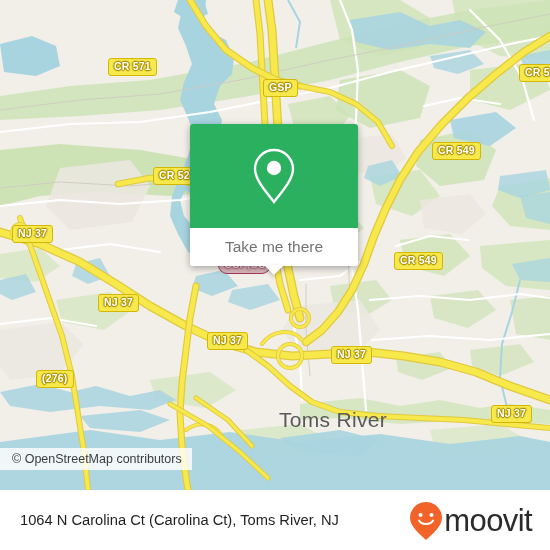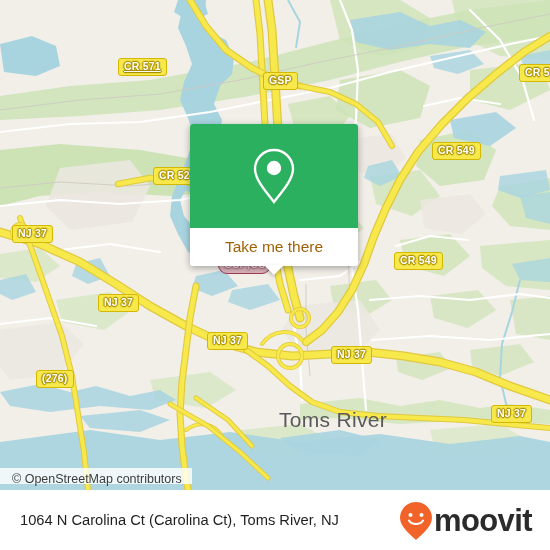--- a/index.html
+++ b/index.html
@@ -73,39 +73,39 @@
   #poi-card-bottom {
     height: 38px;
     background: #ffffff;
     border-radius: 0 0 3px 3px;
     display: flex;
     align-items: center;
     justify-content: center;
     position: relative;
   }
   #poi-card-label {
-    color: #a16207;
+    color: #737373;
     font-size: 15.5px;
   }
   #poi-pointer {
     position: absolute;
     left: 50%; bottom: -9px;
     margin-left: -10px;
     width: 0; height: 0;
     border-left: 10px solid transparent;
     border-right: 10px solid transparent;
     border-top: 10px solid #ffffff;
     filter: drop-shadow(0 2px 2px rgba(0,0,0,0.22));
   }
 
   
   #attribution {
     position: absolute;
-    left: 0; top: 468px;
-    height: 16px;
+    left: 0; top: 448px;
+    height: 22px;
     padding: 0 10px 0 12px;
     background: rgba(255,255,255,0.80);
     color: #3c3c3c;
     font-size: 12.5px;
     line-height: 22px;
     white-space: nowrap;
   }
 
   
   #footer {
@@ -123,21 +123,21 @@
   #footer-address {
     color: #1f1f1f;
     font-size: 14.7px;
     line-height: 21px;
     max-width: 370px;
   }
   #brand { display: flex; align-items: center; gap: 1px; }
   #brand-wordmark {
     color: #2b2b2b;
     font-size: 31px;
-    font-weight: bold;
+    font-weight: normal;
     letter-spacing: -0.6px;
     line-height: 31px;
   }
 </style>
 </head>
 <body>
 
 <div id="page">
 
   <div id="map-area">
@@ -293,22 +293,22 @@
         <path d="M170,404 L208,426 240,452 268,478"></path>
         <path d="M196,398 L228,420 252,446"></path>
       </g>
       <g class="hwy" stroke-width="3.2">
         <path d="M170,404 L208,426 240,452 268,478"></path>
         <path d="M196,398 L228,420 252,446"></path>
       </g>
     </svg>
 
     <div id="shield-layer">
-        <div class="shield" style="left: 118px; top: 58px; text-decoration: underline;">CR 571</div>
-        <div class="shield" style="left: 263px; top: 72px;">GSP</div>
+        <div class="shield" style="left: 108px; top: 58px;">CR 571</div>
+        <div class="shield" style="left: 263px; top: 79px;">GSP</div>
         <div class="shield" style="left: 519px; top: 64px;">CR 54</div>
         <div class="shield" style="left: 432px; top: 142px;">CR 549</div>
         <div class="shield" style="left: 153px; top: 167px;">CR 52</div>
         <div class="shield" style="left: 12px; top: 225px;">NJ 37</div>
         <div class="shield" style="left: 394px; top: 252px;">CR 549</div>
         <div class="shield gsp-us" style="left: 218px; top: 256px;">GSP;US</div>
         <div class="shield" style="left: 98px; top: 294px;">NJ 37</div>
         <div class="shield" style="left: 207px; top: 332px;">NJ 37</div>
         <div class="shield" style="left: 331px; top: 346px;">NJ 37</div>
         <div class="shield" style="left: 36px; top: 370px;">(276)</div>

